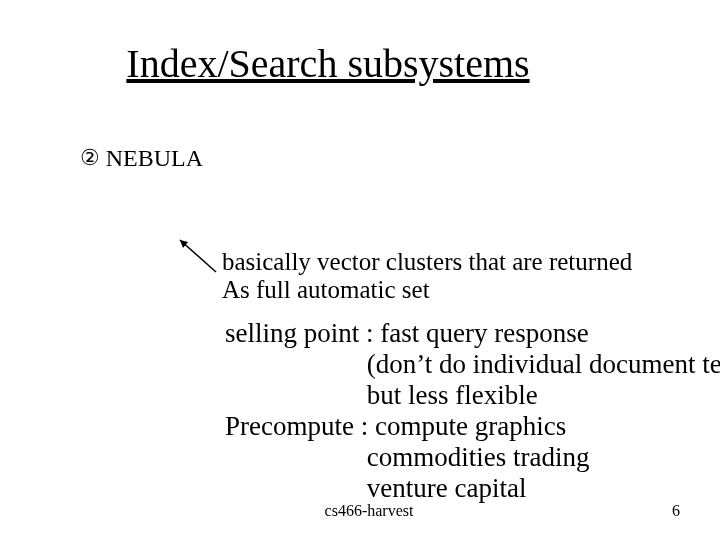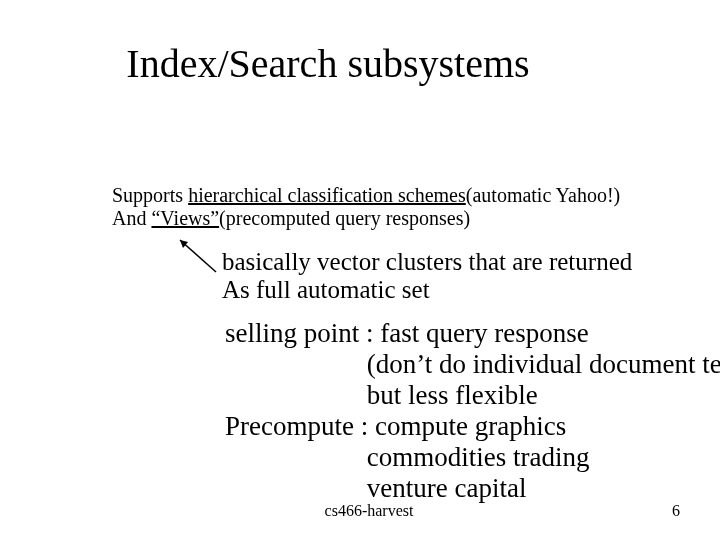--- a/index.html
+++ b/index.html
@@ -17,20 +17,21 @@
     width: 720px;
     height: 540px;
   }
   .title {
     position: absolute;
     top: 40px;
     left: 0;
     width: 656px;
     text-align: center;
     font-size: 40px;
+    text-decoration: underline;
   }
   .bullet-line {
     position: absolute;
     top: 145px;
     left: 80px;
     font-size: 24px;
   }
   .circ {
     font-size: 22px;
     vertical-align: 1px;
@@ -79,29 +80,25 @@
     font-size: 16px;
   }
 </style>
 </head>
 <body>
 
 <div class="slide">
 
   <div class="title">Index/Search subsystems</div>
 
+  <div class="bullet-line">
+    <span class="circ">②</span>
+    <span>NEBULA</span>
+  </div>
 
-  <div class="supports">
-    <div>
-      <span>Supports </span><span class="underline">hierarchical classification schemes</span><span>(automatic Yahoo!)</span>
-    </div>
-    <div>
-      <span>And </span><span class="underline">“Views”</span><span>(precomputed query responses)</span>
-    </div>
-  </div>
 
   <svg class="arrow" viewBox="0 0 50 40">
     <line x1="8" y1="2" x2="44" y2="34" stroke="#000" stroke-width="1.5"></line>
     <polygon points="8,2 16,4 11,10" fill="#000"></polygon>
   </svg>
 
   <div class="vector">
     <div>basically vector clusters that are returned</div>
     <div>As full automatic set</div>
   </div>

